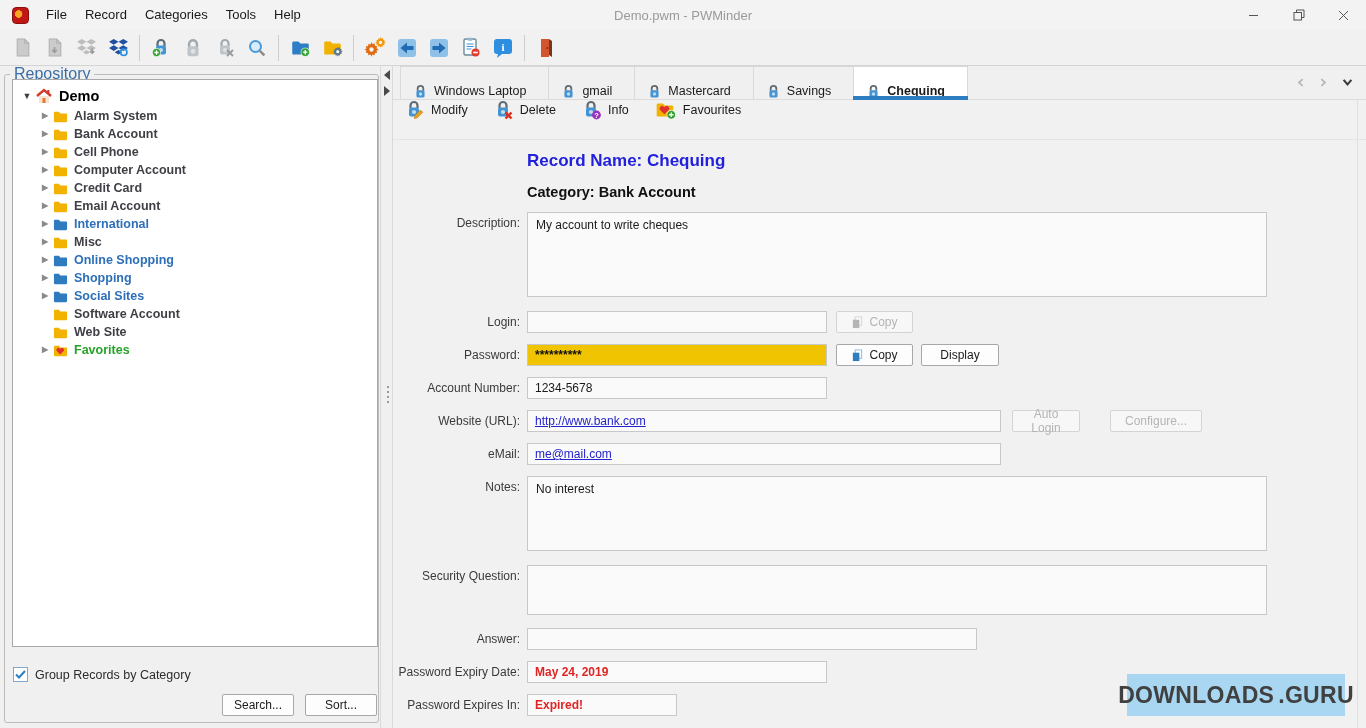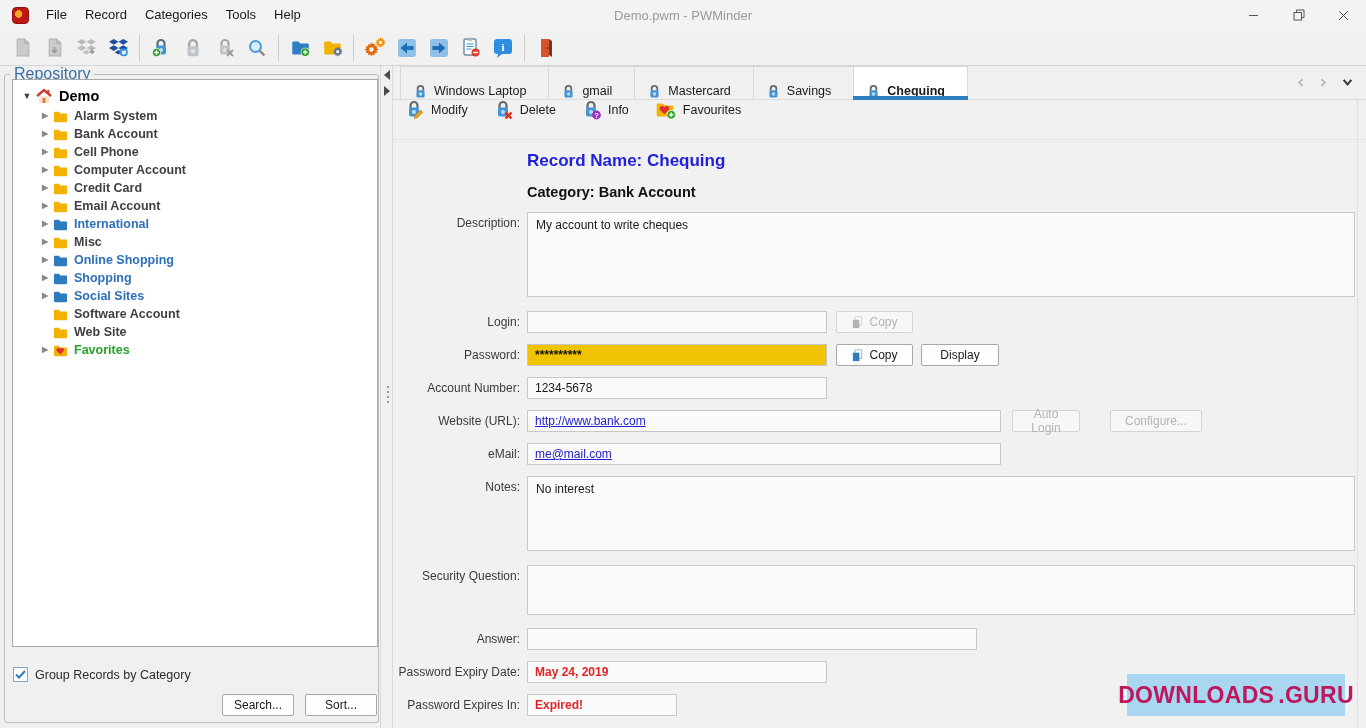--- a/index.html
+++ b/index.html
@@ -65,37 +65,37 @@
 
   
   .form{position:absolute;top:74px;left:0;right:0;bottom:0}
   .form-title{position:absolute;left:134px;top:11px;font-size:17px;font-weight:bold;color:#2121dd}
   .form-cat{position:absolute;left:134px;top:44px;font-size:14.5px;font-weight:bold;color:#111}
   .frow{position:absolute;left:0;right:0;height:22px}
   .flabel{position:absolute;left:0;width:127px;text-align:right;color:#3a3a3a;line-height:22px;font-size:12px}
   .fbox{position:absolute;left:134px;top:0;background:#fafafa;border:1px solid #c8c8c8;box-sizing:border-box;
         font-size:12px;padding:0 7px;line-height:20px;height:22px;overflow:hidden;white-space:nowrap}
   .farea{padding:5px 8px;line-height:15px;white-space:normal}
-  .w300{width:300px}.w474{width:474px}.w450{width:450px}.w150{width:150px}.wfull{width:828px}
+  .w300{width:300px}.w474{width:474px}.w450{width:450px}.w150{width:150px}.wfull{width:740px}
   .h85{height:85px}.h75{height:75px}.h50{height:50px}
   .fpass{background:#f0c400;font-weight:bold;color:#111}
   .flink{color:#2323cc;text-decoration:underline;cursor:pointer}
   .fred{color:#e02424;font-weight:bold}
   .btn{height:22px;box-sizing:border-box;background:#fdfdfd;border:1px solid #a8a8a8;border-radius:2px;
        font-size:12px;color:#1a1a1a;display:flex;align-items:center;justify-content:center;gap:5px;
        font-family:"Liberation Sans",sans-serif}
   .btn.abs{position:absolute;top:0}
   .btn.disabled{color:#b4b4b4;border-color:#d4d4d4;background:#f7f7f7}
   .b-copy{left:443px;width:77px}.b-display{left:528px;width:78px}.b-auto{left:619px;width:68px}.b-config{left:717px;width:92px}
   .t-desc{top:72px}.t-login{top:171px}.t-pass{top:204px}.t-acct{top:237px}.t-web{top:270px}
   .t-email{top:303px}.t-notes{top:336px}.t-sec{top:425px}.t-ans{top:488px}.t-exp{top:521px}.t-expin{top:554px}
 
   
   .watermark{position:absolute;right:21px;bottom:12px;width:218px;height:42px;background:#a9d6f0;
-             display:flex;align-items:center;justify-content:center;color:#be185d;font-weight:bold;
+             display:flex;align-items:center;justify-content:center;color:#404040;font-weight:bold;
              font-size:23px;letter-spacing:.3px;gap:2px}
 </style>
 </head>
 <body>
 
 <svg width="0" height="0" style="position:absolute">
   <defs>
     <symbol id="s-lock" viewBox="0 0 16 18">
       <path d="M4.5 8V5.5a3.5 3.5 0 0 1 7 0V8" stroke="#5f6a72" stroke-width="2.2" fill="none"></path>
       <rect x="3" y="7.5" width="10" height="9" rx="2" fill="#4493d3"></rect>

